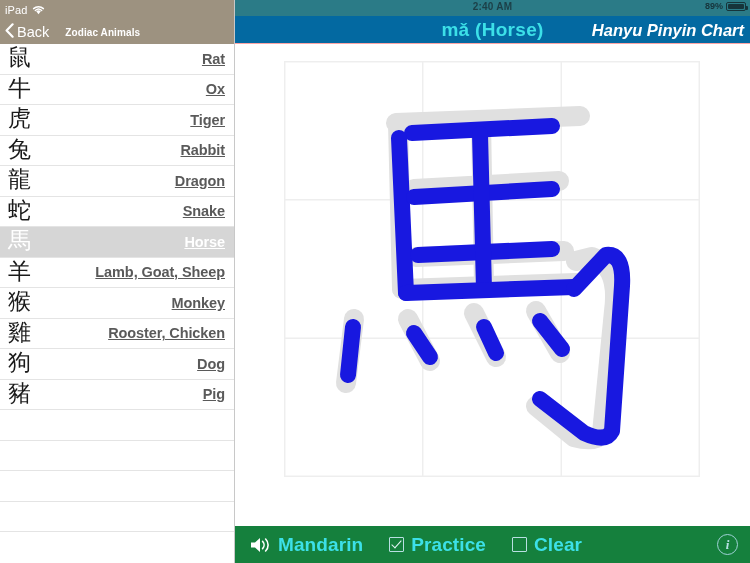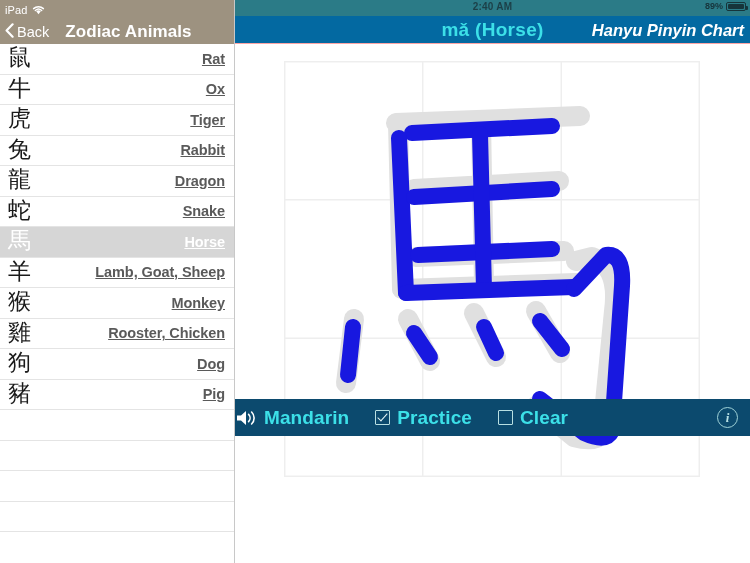--- a/index.html
+++ b/index.html
@@ -44,21 +44,21 @@
   .back-btn {
     display: flex; align-items: center;
     color: #ffffff;
     font-size: 14.5px;
     cursor: pointer;
     gap: 2px;
   }
   .back-chevron { display: block; margin-right: 1px; }
   .nav-title {
     color: #ffffff;
-    font-size: 17px;
+    font-size: 10px;
     font-weight: 600;
     margin-left: 16px;
     letter-spacing: 0.1px;
   }
 
   .list {
     position: absolute;
     top: 44px; left: 0;
     width: 234px;
     height: 519px;
@@ -92,21 +92,21 @@
     letter-spacing: -0.1px;
     text-decoration: underline;
   }
   .row.selected .row-en { color: #ffffff; }
   .row.empty { cursor: default; }
 
   
   .main {
     position: absolute;
     left: 235px; top: 0;
-    width: 515px; height: 436px;
+    width: 515px; height: 563px;
     background: #ffffff;
   }
   .main-statusbar {
     position: relative;
     height: 16px;
     background: #2b7b87;
   }
   .sb-time {
     position: absolute;
     left: 50%; top: 1px;
@@ -194,23 +194,24 @@
     position: absolute;
     left: 0; top: 0;
     display: block;
   }
 
   
   .toolbar {
     position: absolute;
     left: 0; bottom: 0;
     width: 515px; height: 37px;
-    background: #0c4a6e;
+    background: #15803d;
     display: flex;
     align-items: center;
+    padding-left: 14px;
     padding-right: 8px;
   }
   .tb-item {
     display: flex;
     align-items: center;
     gap: 7px;
     cursor: pointer;
     margin-right: 26px;
   }
   .tb-label {

